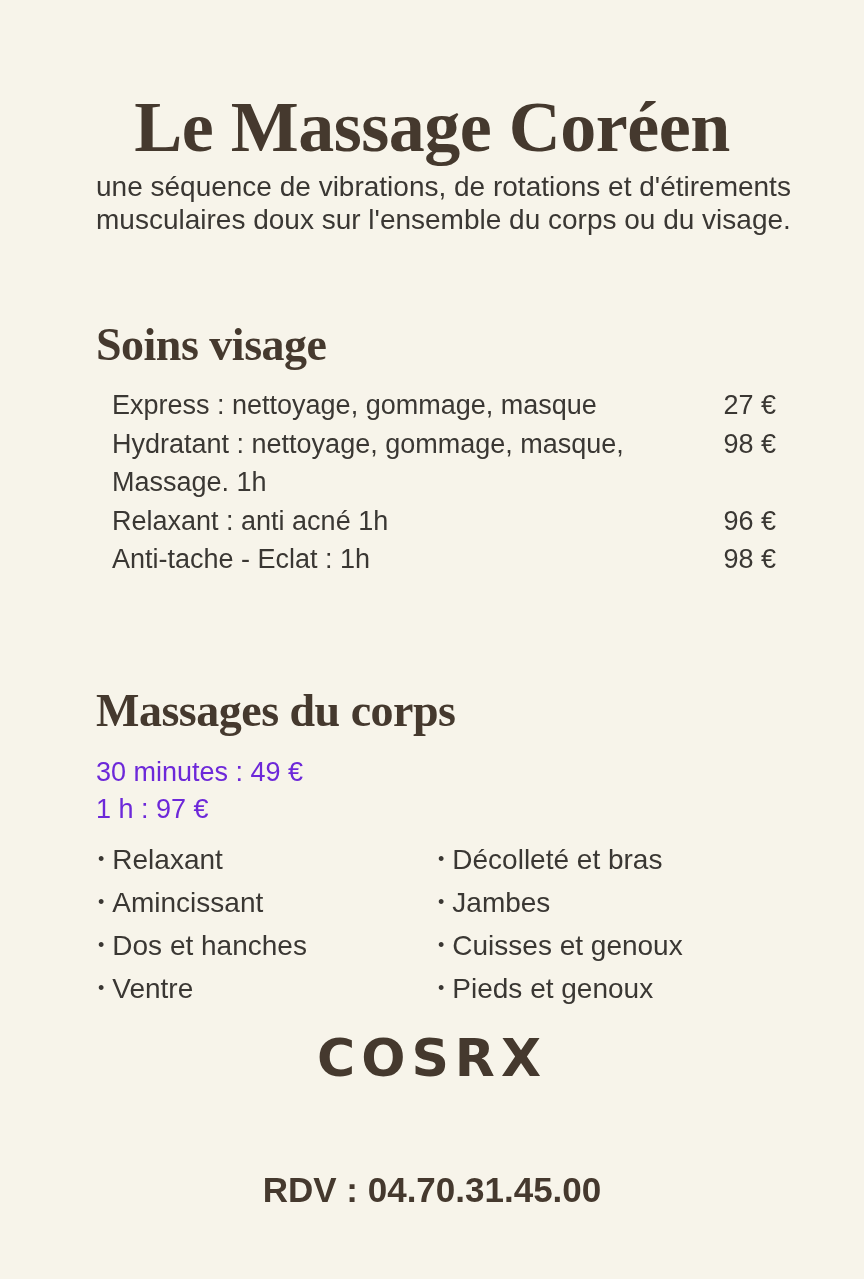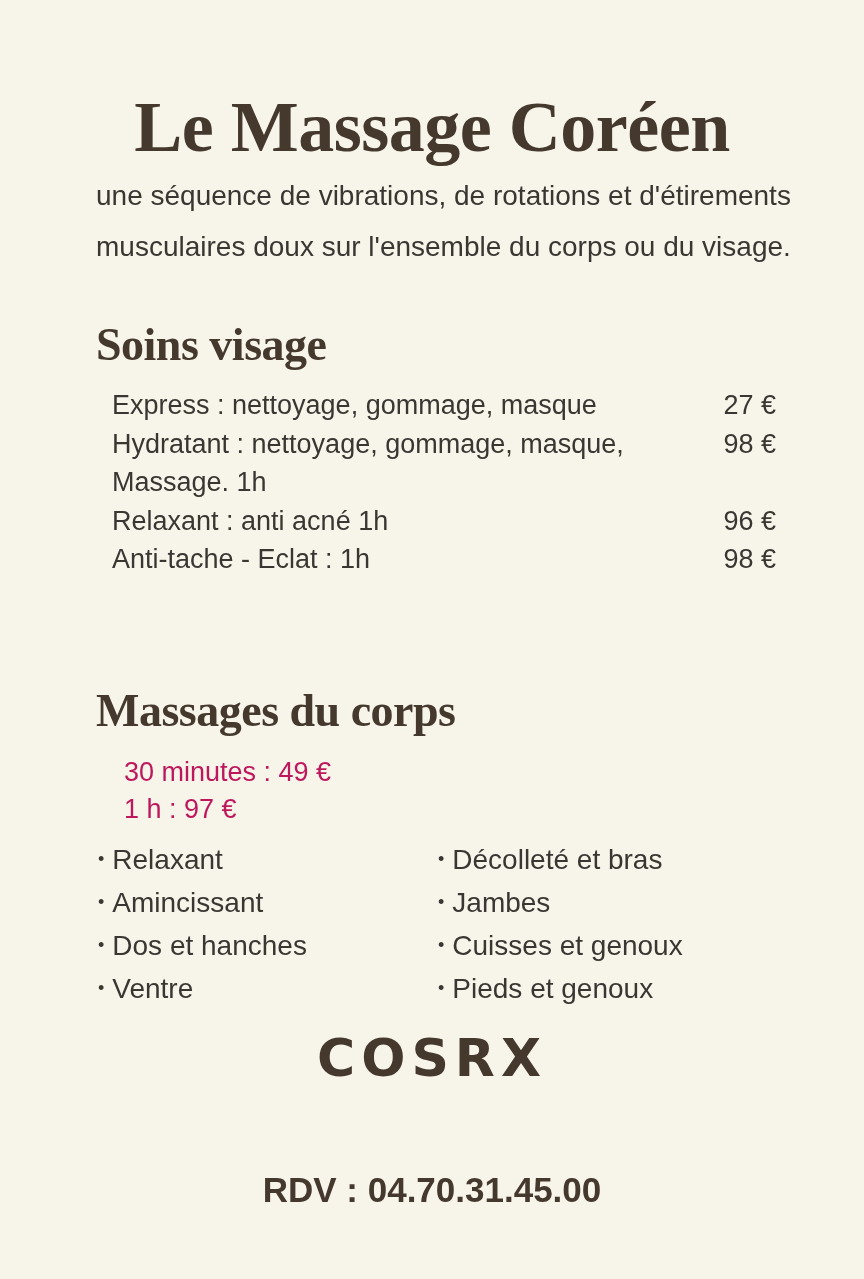--- a/index.html
+++ b/index.html
@@ -16,35 +16,35 @@
       text-align: center;
       font-family: "Liberation Serif", serif;
       font-weight: bold;
       font-size: 72px;
       color: #45392e;
       letter-spacing: -0.5px;
       margin: 0;
     }
     .intro {
       position: absolute; left: 96px; top: 170px; width: 700px;
-      font-size: 28px; line-height: 51px; color: #3a3733;
+      font-size: 28px; line-height: 33px; color: #3a3733;
       margin: 0;
     }
     .h2 {
       position: absolute; left: 96px; margin: 0;
       font-family: "Liberation Serif", serif;
       font-weight: bold; font-size: 46px; color: #45392e;
       letter-spacing: -0.5px;
     }
     .h2.visage { top: 318px; }
     .h2.corps { top: 684px; }
     .price-list { position: absolute; left: 96px; top: 386px; width: 680px; }
     .row { display: flex; justify-content: space-between; font-size: 27px; line-height: 38.6px; color: #3a3733; margin-left: 16px; }
     .row .price { white-space: nowrap; }
-    .body-prices { position: absolute; left: 96px; top: 754px; font-size: 27px; line-height: 37px; color: #be185d; margin-left: 28px; }
+    .body-prices { position: absolute; left: 96px; top: 754px; font-size: 27px; line-height: 37px; color: #6d28d9; }
     .bullets { position: absolute; top: 840px; font-size: 28px; line-height: 39px; color: #3a3733; list-style: none; margin: 0; padding: 0; }
     .bullets.left { left: 96px; }
     .bullets.right { left: 436px; }
     .bullets li::before { content: "\2022"; font-size: 18px; position: relative; top: -4px; margin-right: 8px; margin-left: 2px; }
     .brand {
       position: absolute; left: 0; width: 864px; top: 1028px; text-align: center;
       font-family: "DejaVu Sans", sans-serif; font-weight: bold;
       font-size: 52px; letter-spacing: 6px; color: #45392e;
     }
     .rdv {

